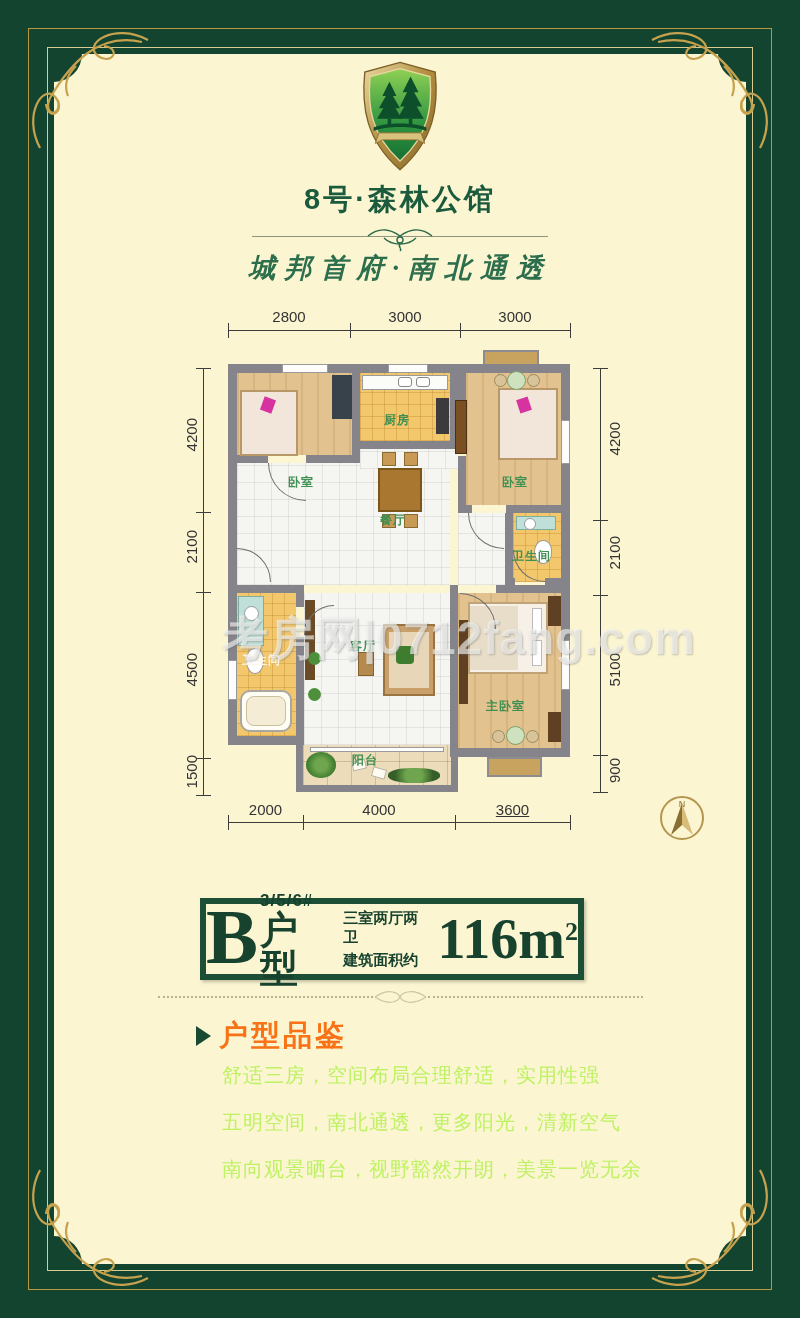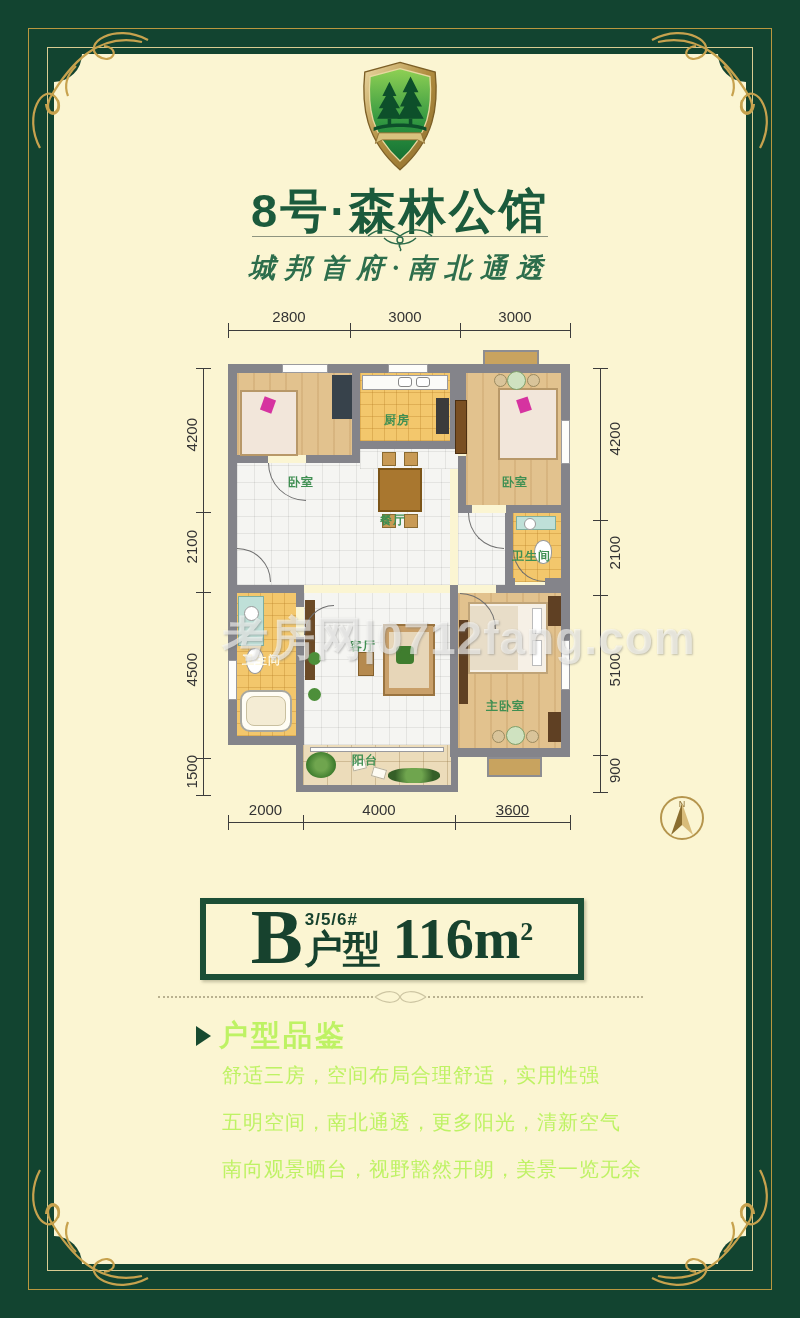--- a/index.html
+++ b/index.html
@@ -15,21 +15,21 @@
   .notch.bl{left:54px;bottom:54px;border-top-right-radius:100%;}
   .notch.br{right:54px;bottom:54px;border-top-left-radius:100%;}
   .flourish{position:absolute;width:150px;height:150px;}
   .flourish.tl{left:6px;top:6px;}
   .flourish.tr{right:6px;top:6px;transform:scaleX(-1);}
   .flourish.bl{left:6px;bottom:6px;transform:scaleY(-1);}
   .flourish.br{right:6px;bottom:6px;transform:scale(-1,-1);}
   
   .logo{position:absolute;left:356px;top:60px;width:88px;height:114px;}
   .title{position:absolute;left:0;top:180px;width:800px;text-align:center;
-         font-size:47px;font-weight:bold;color:#1b5a3c;letter-spacing:3px;}
+         font-size:29px;font-weight:bold;color:#1b5a3c;letter-spacing:3px;}
   .title-rule{position:absolute;left:252px;top:236px;width:296px;height:1px;background:#8e9480;}
   .title-orn{position:absolute;left:364px;top:222px;width:72px;height:30px;}
   .subtitle{position:absolute;left:0;top:250px;width:800px;text-align:center;
             font-family:"Liberation Serif","DejaVu Serif",serif;font-style:italic;font-weight:bold;
             font-size:27px;color:#2d6e4c;letter-spacing:9px;}
   
   .wall{position:absolute;background:#84848a;}
   .win{position:absolute;background:#fdfdfb;border:1px solid #9a9a9e;box-sizing:border-box;}
   .floor{position:absolute;}
   .wood{background-color:#e2c28e;background-image:repeating-linear-gradient(90deg,rgba(160,110,50,.16) 0 2px,transparent 2px 16px);}
@@ -67,21 +67,21 @@
   .badge .area{font-family:"Liberation Serif","DejaVu Serif",serif;font-weight:bold;font-size:56px;line-height:.9;}
   .badge .area sup{font-size:26px;vertical-align:18px;}
   
   .dots{position:absolute;top:996px;height:0;border-top:2px dotted #b9b190;z-index:1;}
   .dots.l{left:158px;width:215px;}
   .dots.r{left:428px;width:215px;}
   .dots-orn{position:absolute;left:373px;top:986px;width:55px;height:22px;opacity:.55;}
   
   .feat-head{position:absolute;left:196px;top:1016px;display:flex;align-items:center;gap:8px;}
   .feat-head .tri{width:0;height:0;border-left:15px solid #174a30;border-top:10px solid transparent;border-bottom:10px solid transparent;}
-  .feat-head .txt{font-size:29px;font-weight:bold;color:#bef264;letter-spacing:3px;}
+  .feat-head .txt{font-size:29px;font-weight:bold;color:#f97316;letter-spacing:3px;}
   .feat-item{position:absolute;left:222px;width:420px;font-size:20px;color:#bef264;letter-spacing:1px;}
   
   .compass{position:absolute;left:658px;top:794px;width:48px;height:48px;z-index:5;}
 </style>
 </head>
 <body>
 
 <div class="page">
 
   <div class="gold-line"></div>
@@ -322,20 +322,24 @@
     <polygon points="24,9 13,41 24,31" fill="#8a6d2f"></polygon>
     <polygon points="24,9 35,41 24,31" fill="#d8bc7a"></polygon>
   </svg>
 
   <div class="badge">
     <span class="b">B</span>
     <span class="grp">
       <span class="bld">3/5/6#</span>
       <span class="hx">户型</span>
     </span>
+    <span class="desc">
+      <span>三室两厅两卫</span>
+      <span>建筑面积约</span>
+    </span>
     <span class="area"><span>116m</span><sup>2</sup></span>
   </div>
 
   <div class="dots l"></div>
   <div class="dots r"></div>
   <svg class="dots-orn" viewBox="0 0 55 22">
     <g fill="none" stroke="#a89f7c" stroke-width="1.2">
       <path d="M2,11 C14,3 24,5 27,11 C30,17 41,19 53,11"></path>
       <path d="M2,11 C14,19 24,17 27,11 C30,5 41,3 53,11"></path>
     </g>

